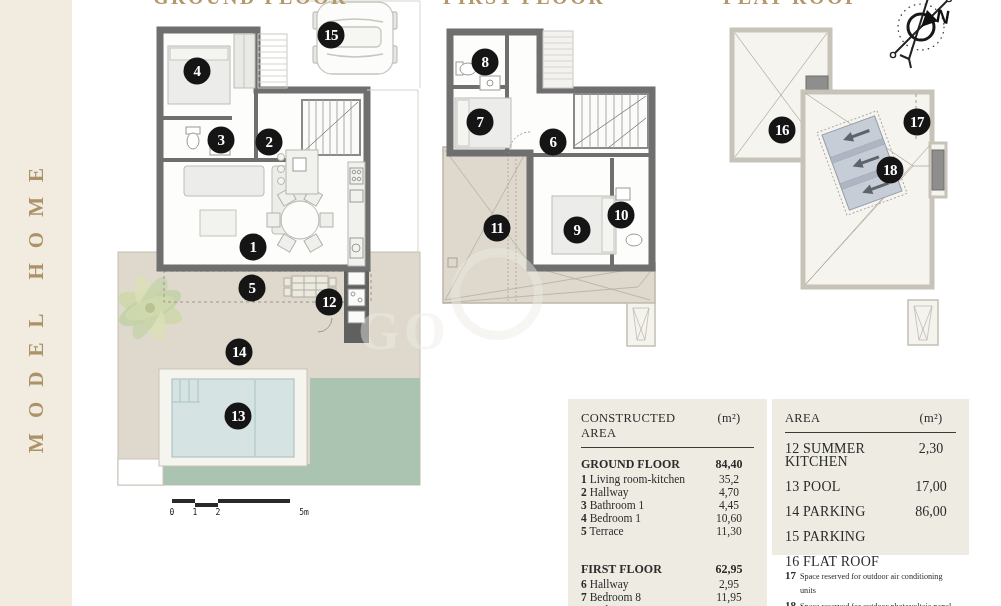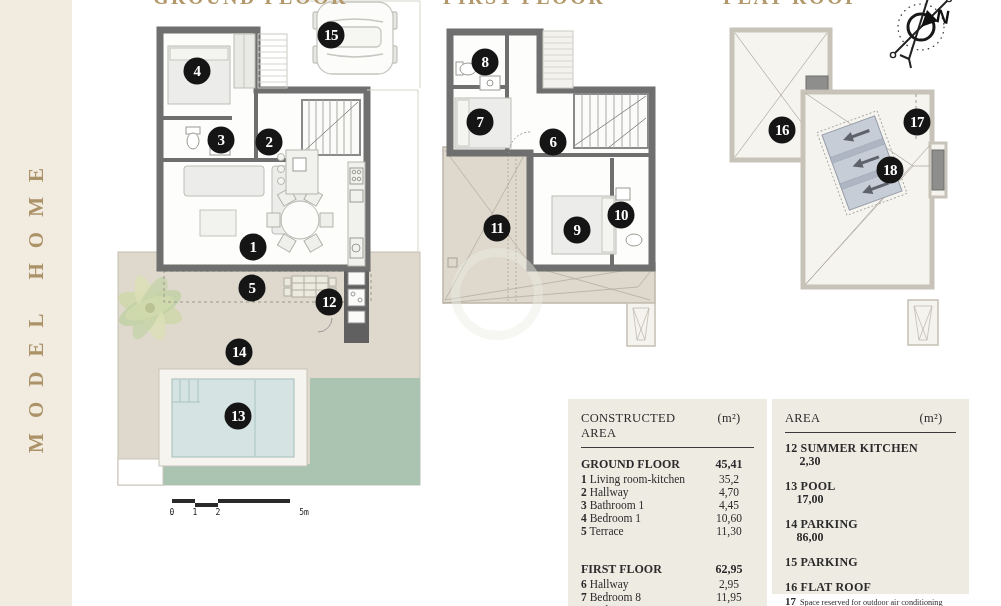--- a/index.html
+++ b/index.html
@@ -29,32 +29,32 @@
           font-size:8px;color:#222;transform:translateX(-50%);}
   
   #watermark{position:absolute;left:433px;top:248px;width:110px;height:110px;opacity:.45;}
   #watermark .ring{position:absolute;left:18px;top:0;width:74px;height:74px;border-radius:50%;
           border:9px solid #eceae4;}
   #watermark .wm-text{position:absolute;left:-75px;top:52px;font-size:54px;font-weight:700;
           color:#efede8;letter-spacing:4px;font-family:"Liberation Serif",serif;}
   
   .panel{position:absolute;background:#edebe2;padding:12px 13px 10px 13px;box-sizing:border-box;}
   #panel1{left:568px;top:399px;width:199px;height:240px;}
-  #panel2{left:772px;top:399px;width:197px;height:195px;}
+  #panel2{left:772px;top:399px;width:197px;height:156px;}
   .t-head{display:flex;font-weight:400;font-size:12.5px;letter-spacing:.3px;}
   .t-head .grow{flex:1;}
   .t-rule{border:none;border-top:1.6px solid #3a3a3a;margin:6px 0 0 0;}
   .t-row{display:flex;font-size:11.5px;line-height:13px;}
   .t-row .grow{flex:1;}
   .t-row b{font-weight:700;}
   .t-val{width:50px;text-align:center;}
   .sect{margin-top:9px;}
   .sect2{margin-top:24px;}
   .sect .t-row.head{font-weight:700;font-size:12px;line-height:14px;margin-bottom:2px;}
-  .caps-row{display:flex;font-weight:700;font-size:12px;line-height:13px;margin-top:12px;flex-direction:column;}
+  .caps-row{display:flex;font-weight:400;font-size:14px;line-height:13px;margin-top:12px;}
   .caps-row.first{margin-top:9px;}
   .caps-row .grow{flex:1;letter-spacing:.2px;}
   .note-row{display:flex;align-items:baseline;font-size:8.2px;line-height:14px;}
   .note-row b{font-size:11px;font-weight:700;margin-right:4px;}
 </style>
 </head>
 <body>
 
 <div id="page">
 
@@ -276,20 +276,21 @@
     </div>
   <div class="plan-title" style="left:443px;width:180px;">
     <span>FIRST FLOOR</span>
     </div>
   <div class="plan-title" style="left:723px;width:160px;">
     <span>FLAT ROOF</span>
     </div>
 
   <div id="watermark">
     <div class="ring"></div>
+    <div class="wm-text">GO</div>
   </div>
 
   <span id="compass-n">N</span>
   <span class="scale-lab" style="left:172px;">0</span>
   <span class="scale-lab" style="left:195px;">1</span>
   <span class="scale-lab" style="left:218px;">2</span>
   <span class="scale-lab" style="left:304px;">5m</span>
 
   <div class="marker" style="left:253px;top:247px;">
       <span>1</span>
@@ -349,21 +350,21 @@
   <div class="panel" id="panel1">
     <div class="t-head">
       <span class="grow">CONSTRUCTED AREA</span>
       <span class="t-val">(m²)</span>
     </div>
     <hr class="t-rule">
 
     <div class="sect">
       <div class="t-row head">
         <span class="grow">GROUND FLOOR</span>
-        <span class="t-val">45,41</span>
+        <span class="t-val">84,40</span>
       </div>
       <div class="t-row">
         <span class="grow"><b>1</b> <span>Living room-kitchen</span></span>
         <span class="t-val">35,2</span>
         </div>
       <div class="t-row">
         <span class="grow"><b>2</b> <span>Hallway</span></span>
         <span class="t-val">4,70</span>
         </div>
       <div class="t-row">

